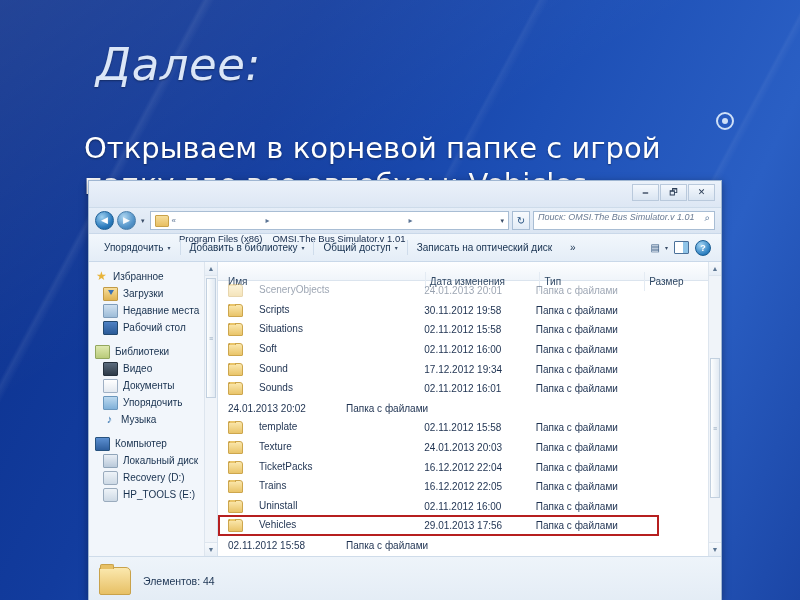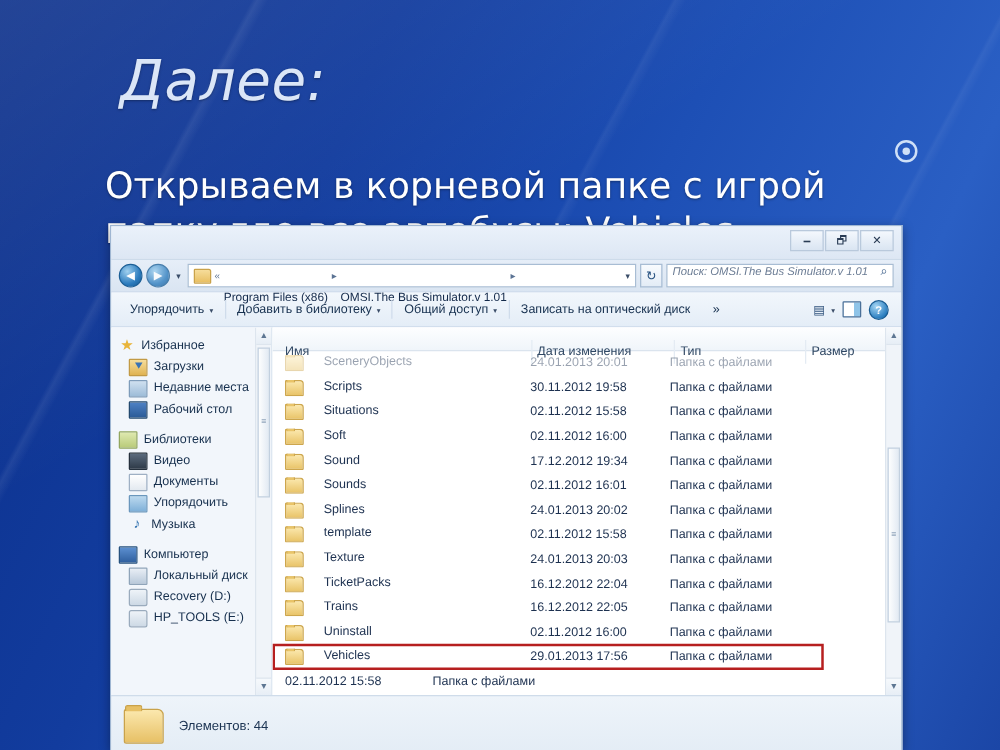--- a/index.html
+++ b/index.html
@@ -603,24 +603,20 @@
             <div class="row">
               <div class="cell cell-name">
                 <span class="folder-icon"></span>
                 <span>Sounds</span>
               </div>
               <div class="cell cell-date">02.11.2012 16:01</div>
               <div class="cell cell-type">Папка с файлами</div>
               <div class="cell cell-size"></div>
             </div>
             <div class="row">
-              <div class="cell cell-name">
-                <span class="folder-icon"></span>
-                <span>Splines</span>
-              </div>
               <div class="cell cell-date">24.01.2013 20:02</div>
               <div class="cell cell-type">Папка с файлами</div>
               <div class="cell cell-size"></div>
             </div>
             <div class="row">
               <div class="cell cell-name">
                 <span class="folder-icon"></span>
                 <span>template</span>
               </div>
               <div class="cell cell-date">02.11.2012 15:58</div>

